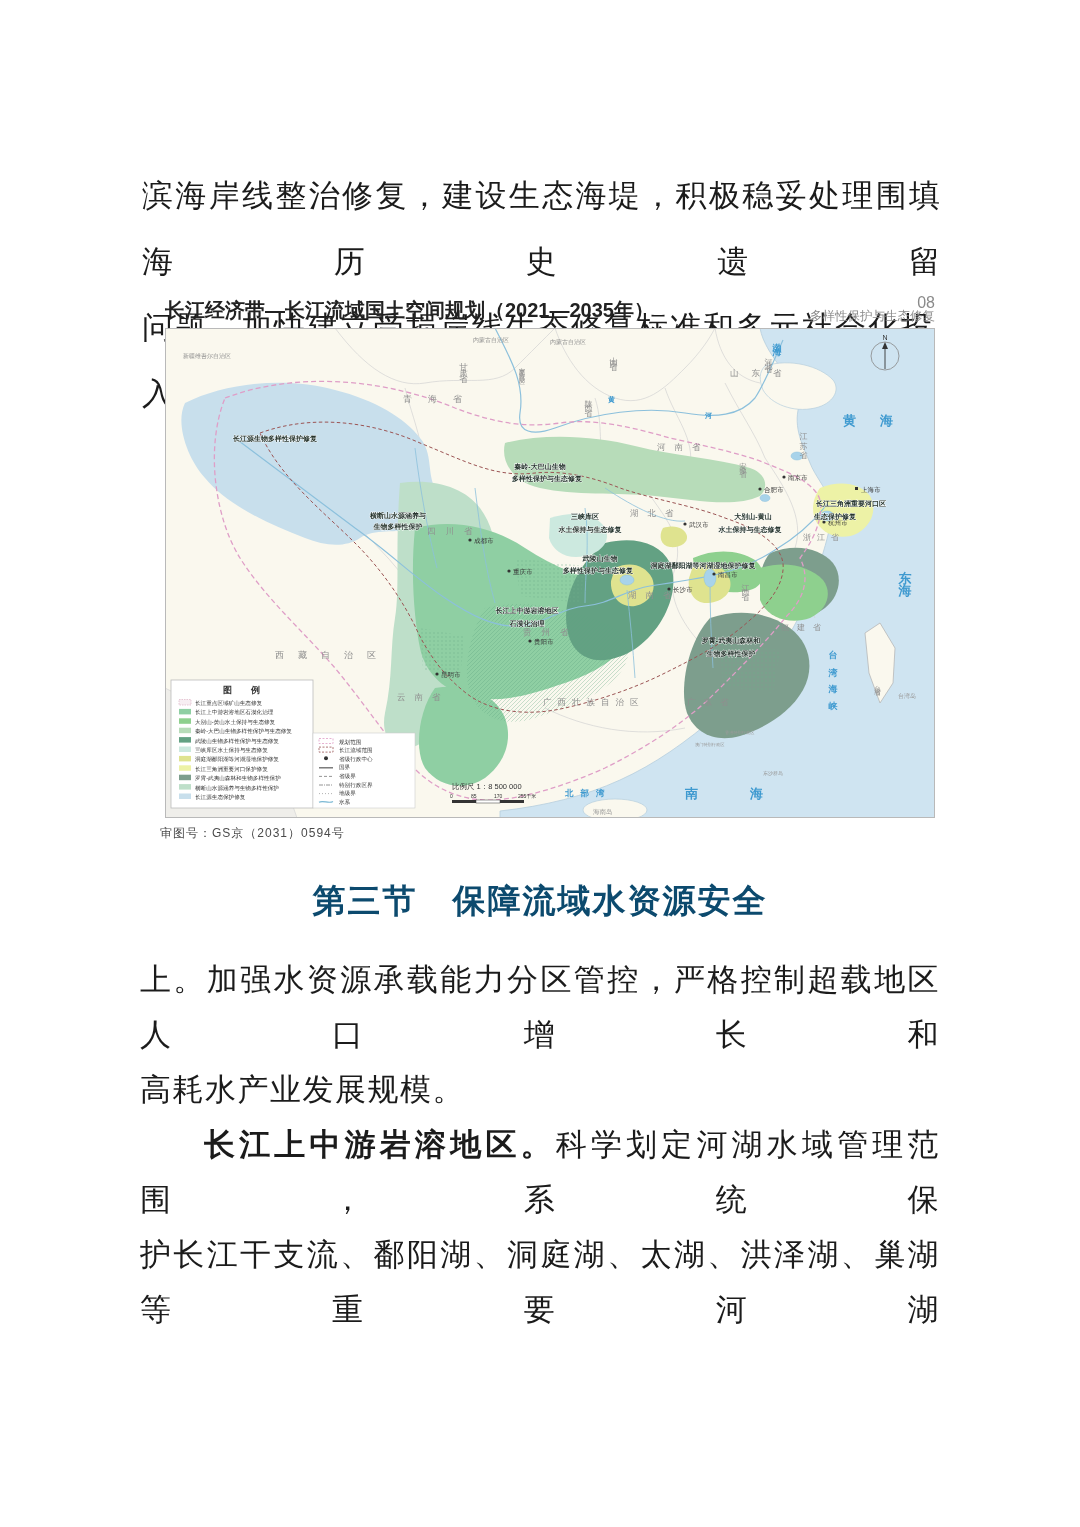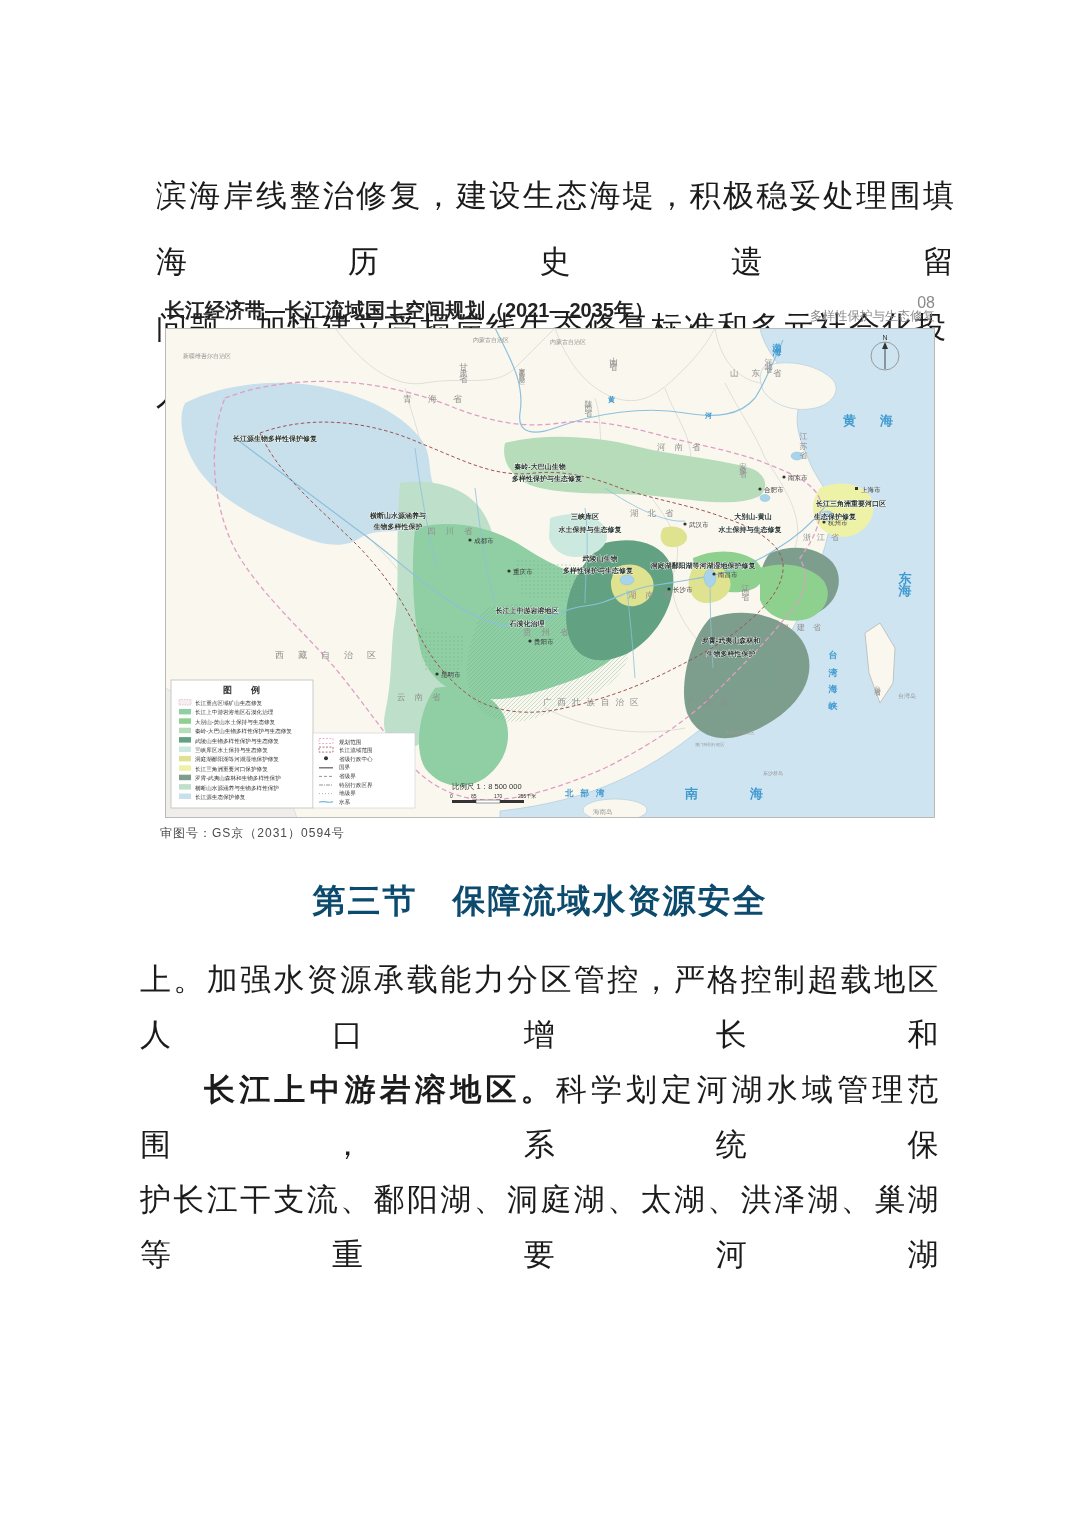--- a/index.html
+++ b/index.html
@@ -1,19 +1,19 @@
 <!DOCTYPE html>
 <html><head>
 <meta charset="utf-8">
 <style>
   * { margin:0; padding:0; box-sizing:border-box; }
   html,body { background:#ffffff; }
   .page { position:relative; width:1080px; height:1527px; background:#fff; overflow:hidden;
           font-family:"Liberation Serif","DejaVu Serif",serif; color:#1b1b1b; }
-  .intro { position:absolute; left:156px; top:163px; width:800px;
+  .intro { position:absolute; left:142px; top:163px; width:800px;
            font-size:31px; line-height:66px; letter-spacing:2px; }
   .fill { text-align:justify; text-align-last:justify; }
   .figure { position:absolute; left:165px; top:296px; width:770px; }
   .fig-header { display:flex; justify-content:space-between; align-items:flex-end; margin-bottom:4px; }
   .fig-title { font-family:"Liberation Sans","DejaVu Sans",sans-serif; font-weight:bold;
                font-size:20px; color:#222; }
   .fig-meta { text-align:right; font-family:"Liberation Sans","DejaVu Sans",sans-serif; color:#8a8a8a; }
   .fig-num { font-size:16px; line-height:13px; }
   .fig-sub { font-size:12.5px; line-height:15px; }
   svg.map { display:block; background:#faf8ee; }
@@ -320,19 +320,20 @@
       <rect x="0.5" y="0.5" width="769" height="489" fill="none" stroke="#b9b9b9" stroke-width="1"></rect>
     </svg>
 
     <div class="approval">审图号：GS京（2031）0594号</div>
   </div>
 
   <div class="section-heading">第三节　保障流域水资源安全</div>
 
   <div class="bodytext">
     <div class="fill">上。加强水资源承载能力分区管控，严格控制超载地区人口增长和</div>
+    <div>高耗水产业发展规模。</div>
     <div class="fill indent"><b>长江上中游岩溶地区。</b><span>科学划定河湖水域管理范围，系统保</span></div>
     <div class="fill">护长江干支流、鄱阳湖、洞庭湖、太湖、洪泽湖、巢湖等重要河湖</div>
 
   </div>
 
 
 </div>
 
 </body></html>

